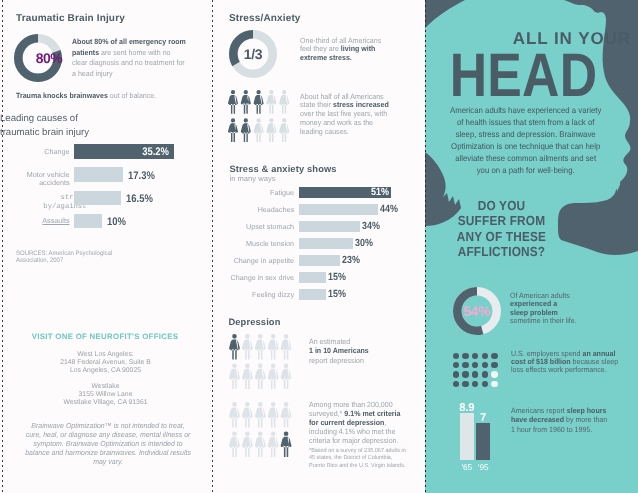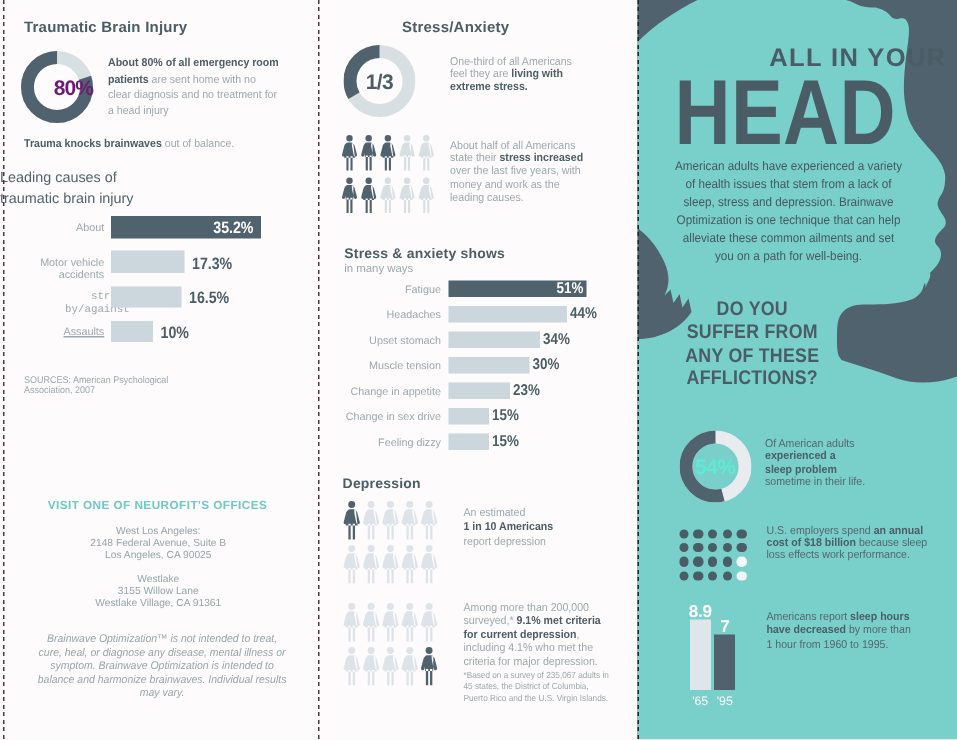--- a/index.html
+++ b/index.html
@@ -62,21 +62,21 @@
       <b>Trauma knocks brainwaves</b><span> out of balance.</span>
     </div>
 
     <div class="h-big" style="position:absolute;left:0;top:112px;width:180px;">
       <div>Leading causes of</div>
       <div>traumatic brain injury</div>
     </div>
 
     <div class="barchart" id="chart1" style="position:absolute;left:0;top:141px;width:212px;height:98px;">
         <div class="lbl" style="position: absolute; left: 13px; top: 6.5px; width: 56.5px;">
-          <div>About</div>
+          <div>Change</div>
         </div>
         <div class="bar dark" style="left: 74px; top: 3px; width: 100px; height: 14.6px;"></div>
         <div class="pct" style="position: absolute; left: 74px; top: 5.2px; width: 95px; text-align: right; color: rgb(255, 255, 255); font-size: 11px; transform: scaleX(0.86); transform-origin: 100% 0px;">35.2%</div>
         <div class="lbl" style="position: absolute; left: 13px; top: 29.8px; width: 56.5px;">
           <div>Motor vehicle</div>
           <div>accidents</div>
         </div>
         <div class="bar" style="left: 74px; top: 26.3px; width: 49.1477px; height: 14.6px;"></div>
         <div class="pct" style="position: absolute; left: 128.148px; top: 28.5px; font-size: 11px; transform: scaleX(0.86); transform-origin: 0px 0px;">17.3%</div>
         <div class="lbl" style="position: absolute; left: 30px; top: 53.1px; width: 56.5px; font-family: Liberation Mono, monospace;">
@@ -112,21 +112,21 @@
       <div>Westlake Village, CA 91361</div>
     </div>
 
     <div style="position:absolute;left:22.5px;top:420.5px;width:180px;text-align:center;
                 font-size:7.4px;font-style:italic;color:#97a4ab;line-height:9.1px;
                 transform:scaleX(0.945);transform-origin:0 0;">Brainwave Optimization™ is not intended to treat, cure, heal, or diagnose any disease, mental illness or symptom. Brainwave Optimization is intended to balance and harmonize brainwaves. Individual results may vary.</div>
   </div>
 
   <div class="col col-mid">
 
-    <div class="h-sec" style="position:absolute;left:229px;top:13px;margin-left:39px;">Stress/Anxiety</div>
+    <div class="h-sec" style="position:absolute;left:229px;top:13px;">Stress/Anxiety</div>
 
     <div id="donut13" style="position:absolute;left:229px;top:30px;width:48px;height:48px;"><svg width="48" height="48" viewBox="0 0 48 48">
           <circle cx="24" cy="24" r="19.7" fill="none" stroke="#d7dfe3" stroke-width="8.6"></circle>
           <circle cx="24" cy="24" r="19.7" fill="none" stroke="#4f626d" stroke-width="8.6" stroke-dasharray="41.218323933628795 123.77875055143784" transform="translate(48,0) scale(-1,1) rotate(-90 24 24)"></circle>
         </svg></div>
     <div style="position:absolute;left:229px;top:30px;width:48px;height:48px;line-height:49px;
                 text-align:center;font-size:14px;font-weight:bold;color:#4b5d66;letter-spacing:-.4px;">1/3</div>
 
     <div class="body-t" style="position:absolute;left:300.3px;top:36.5px;width:89px;line-height:8.85px;">
       <span>One-third of all Americans feel they are </span><b>living with extreme stress.</b>
@@ -287,21 +287,21 @@
       <div>ANY OF THESE</div>
       <div>AFFLICTIONS?</div>
     </div>
 
 
     <div id="donut54" style="position:absolute;left:27.8px;top:287px;width:48px;height:48px;"><svg width="48" height="48" viewBox="0 0 48 48">
           <circle cx="24" cy="24" r="19.7" fill="none" stroke="#e9ecef" stroke-width="8.6"></circle>
           <circle cx="24" cy="24" r="19.7" fill="none" stroke="#4f626d" stroke-width="8.6" stroke-dasharray="66.84052529777642 123.77875055143784" transform="translate(48,0) scale(-1,1) rotate(-90 24 24)"></circle>
         </svg></div>
     <div style="position:absolute;left:27.8px;top:287px;width:48px;height:48px;line-height:49px;
-                text-align:center;font-size:14px;font-weight:bold;color:#5eead4;letter-spacing:-.4px;">54%</div>
+                text-align:center;font-size:14px;font-weight:bold;color:#f9a8d4;letter-spacing:-.4px;">54%</div>
 
     <div class="body-t" style="position:absolute;left:84.5px;top:292px;width:72px;line-height:8.25px;color:#54666e;">
       <span>Of American adults </span><b>experienced a sleep problem</b><span> sometime in their life.</span>
     </div>
 
     <div id="dotgrid" style="position:absolute;left:27.7px;top:352.8px;width:45px;height:35px;">
         <div class="dot" style="left: 0px; top: 0px; width: 6.3px; height: 6.3px; background: rgb(74, 93, 103);"></div>
         <div class="dot" style="left: 9.7px; top: 0px; width: 6.3px; height: 6.3px; background: rgb(74, 93, 103);"></div>
         <div class="dot" style="left: 19.4px; top: 0px; width: 6.3px; height: 6.3px; background: rgb(74, 93, 103);"></div>
         <div class="dot" style="left: 29.1px; top: 0px; width: 6.3px; height: 6.3px; background: rgb(74, 93, 103);"></div>

